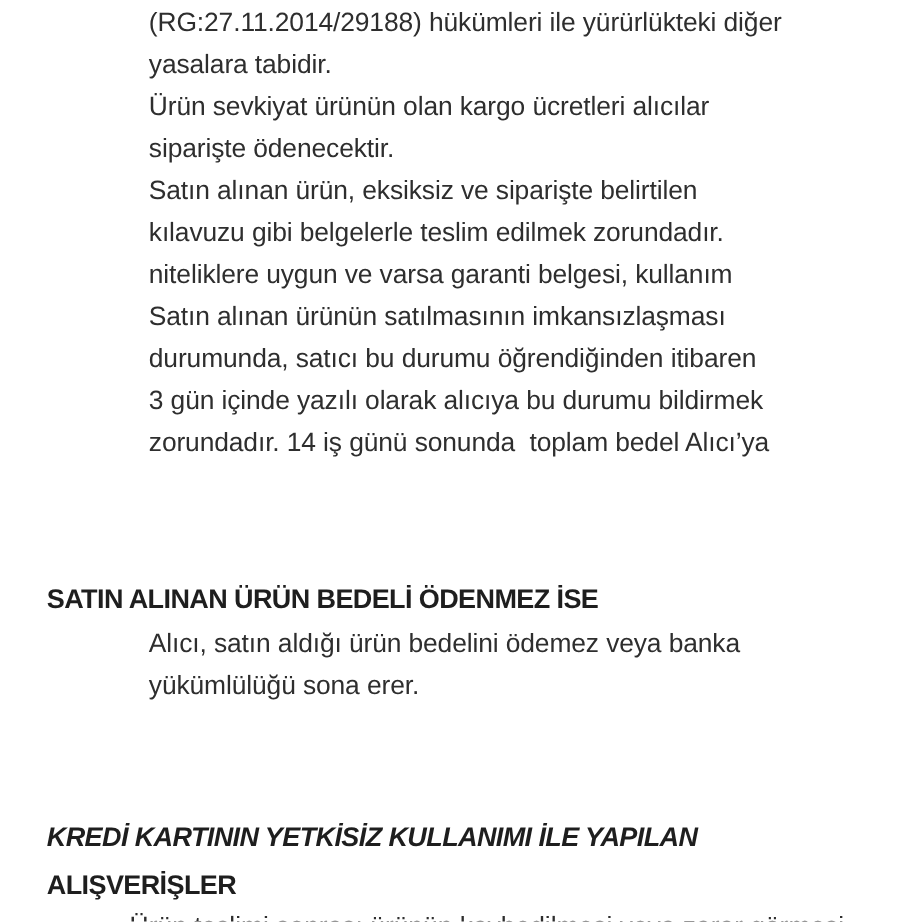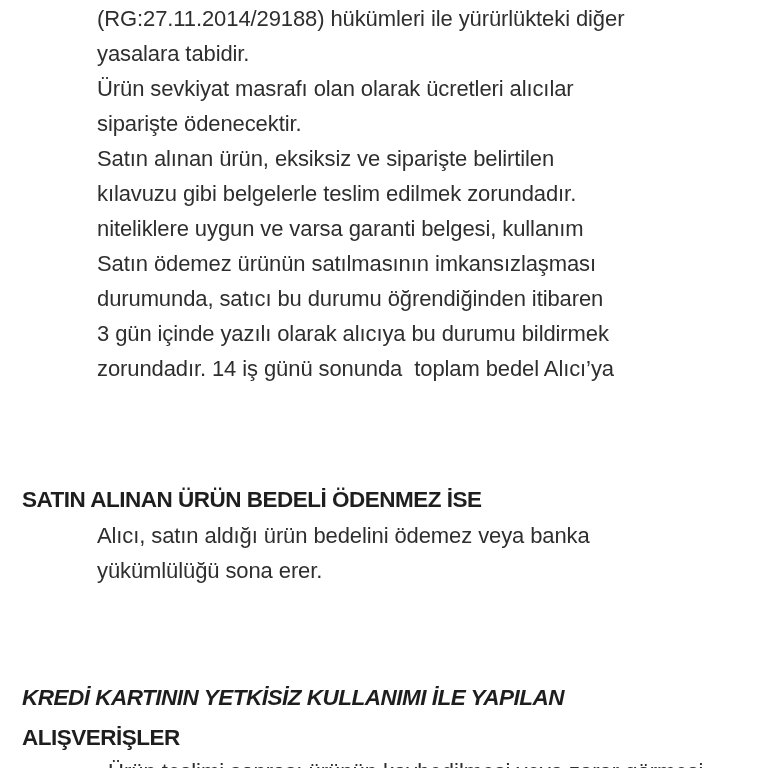--- a/index.html
+++ b/index.html
@@ -16,34 +16,34 @@
       color: #2b2b2b;
     }
     .page {
       position: absolute;
       left: 0;
       top: 0;
       width: 768px;
     }
     .para-block {
       position: absolute;
-      left: 97px;
+      left: 124px;
       width: 640px;
     }
     .line {
       font-size: 22px;
       line-height: 35px;
       height: 35px;
       white-space: pre;
       color: #2e2e2e;
       letter-spacing: -0.1px;
     }
     .heading {
       position: absolute;
-      left: 22px;
+      left: 39px;
       font-family: "Liberation Sans", "DejaVu Sans", sans-serif;
       font-weight: bold;
       font-size: 22.5px;
       line-height: 35px;
       color: #1e1e1e;
       letter-spacing: -0.5px;
       white-space: pre;
     }
     .clipped-line {
       position: absolute;
@@ -56,26 +56,26 @@
     }
   </style>
 </head>
 <body>
 
 <div class="page">
 
   <div class="para-block" style="top:1px;">
     <div class="line">(RG:27.11.2014/29188) hükümleri ile yürürlükteki diğer</div>
     <div class="line">yasalara tabidir.</div>
-    <div class="line">Ürün sevkiyat masrafı olan olarak ücretleri alıcılar</div>
+    <div class="line">Ürün sevkiyat ürünün olan kargo ücretleri alıcılar</div>
     <div class="line">siparişte ödenecektir.</div>
     <div class="line">Satın alınan ürün, eksiksiz ve siparişte belirtilen</div>
     <div class="line">kılavuzu gibi belgelerle teslim edilmek zorundadır.</div>
     <div class="line">niteliklere uygun ve varsa garanti belgesi, kullanım</div>
-    <div class="line">Satın ödemez ürünün satılmasının imkansızlaşması</div>
+    <div class="line">Satın alınan ürünün satılmasının imkansızlaşması</div>
     <div class="line">durumunda, satıcı bu durumu öğrendiğinden itibaren</div>
     <div class="line">3 gün içinde yazılı olarak alıcıya bu durumu bildirmek</div>
     <div class="line">zorundadır. 14 iş günü sonunda  toplam bedel Alıcı’ya</div>
   </div>
 
   <div class="heading" style="top:482px;">SATIN ALINAN ÜRÜN BEDELİ ÖDENMEZ İSE</div>
 
   <div class="para-block" style="top:518px;">
     <div class="line">Alıcı, satın aldığı ürün bedelini ödemez veya banka</div>
     <div class="line">yükümlülüğü sona erer.</div>

